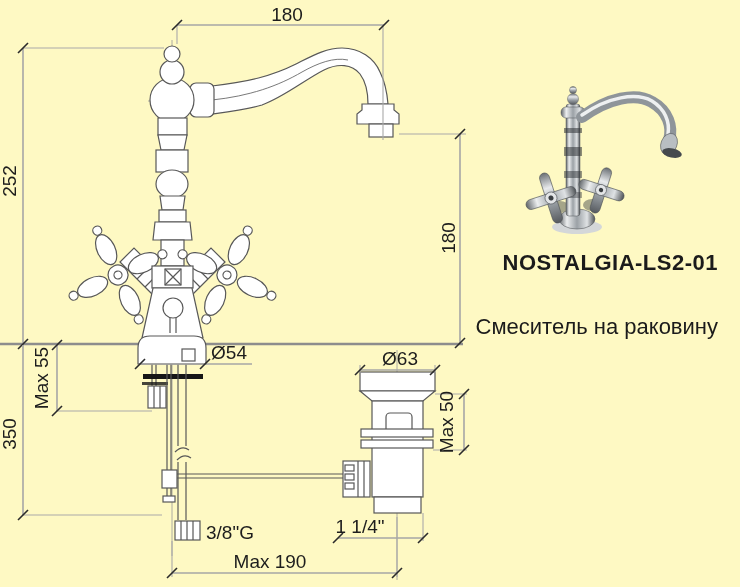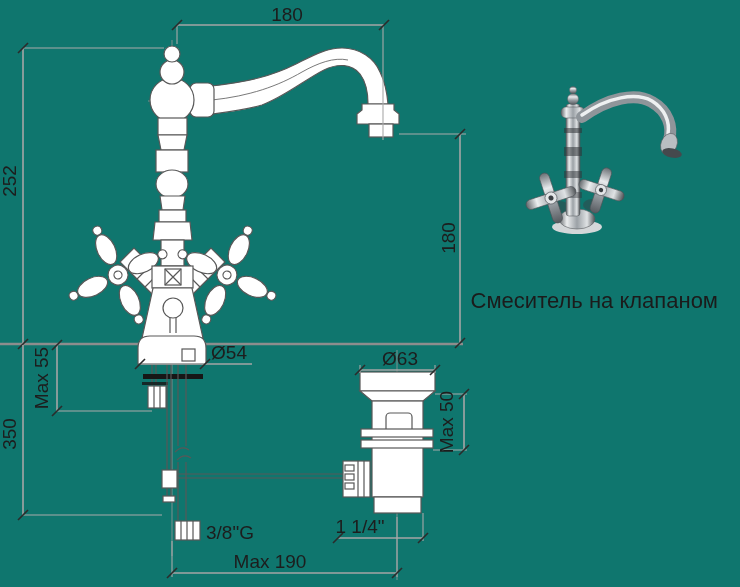--- a/index.html
+++ b/index.html
@@ -1,16 +1,16 @@
 <!DOCTYPE html>
 <html><head>
 <meta charset="utf-8">
 <style>
   html,body{margin:0;padding:0;background:#fff;}
-  .stage{position:relative;width:740px;height:587px;background:#0f766e;overflow:hidden;
+  .stage{position:relative;width:740px;height:587px;background:#fef9c3;overflow:hidden;
          font-family:"Liberation Sans",sans-serif;}
   svg{position:absolute;left:0;top:0;}
   
   .obj{fill:#ffffff;stroke:#585858;stroke-width:1.2;}
   .objn{fill:none;stroke:#585858;stroke-width:1.2;}
   .thin{fill:none;stroke:#6a6a6a;stroke-width:0.9;}
   .dim{fill:none;stroke:#a6a6a6;stroke-width:1.6;}
   .ext{fill:none;stroke:#a9a9a9;stroke-width:1.1;}
   .tick{stroke:#2b2b2b;stroke-width:1.6;}
   .cl{stroke:#9b9b9b;stroke-width:0.8;}
@@ -241,18 +241,19 @@
     <g transform="rotate(18 601 190)">
       <rect x="596" y="167" width="10" height="47" rx="5" fill="url(#gradV)" stroke="#4e5256" stroke-width="0.6"></rect>
       <rect x="578" y="185" width="47" height="10" rx="5" fill="url(#gradH)" stroke="#4e5256" stroke-width="0.6"></rect>
       <circle cx="601" cy="190" r="5.5" fill="#e3e5e7" stroke="#4e5256" stroke-width="0.6"></circle>
       <circle cx="601" cy="190" r="2.2" fill="#3a3e42"></circle>
     </g>
   </g>
 </svg>
 
 <div class="right-col">
+  <div class="model">NOSTALGIA-LS2-01</div>
   <div class="descr">
-    <div>Смеситель на клапаном</div>
+    <div>Смеситель на раковину</div>
   </div>
 </div>
 
 </div>
 
 </body></html>

